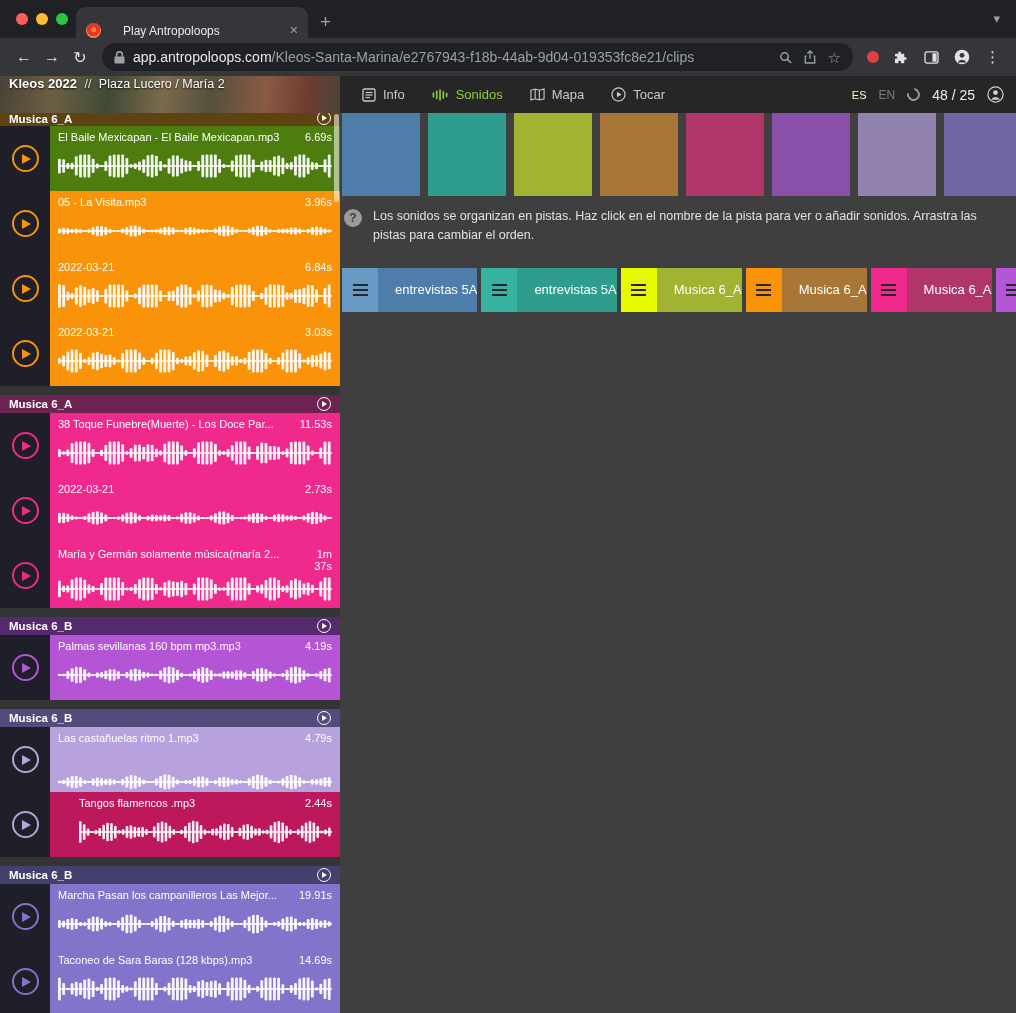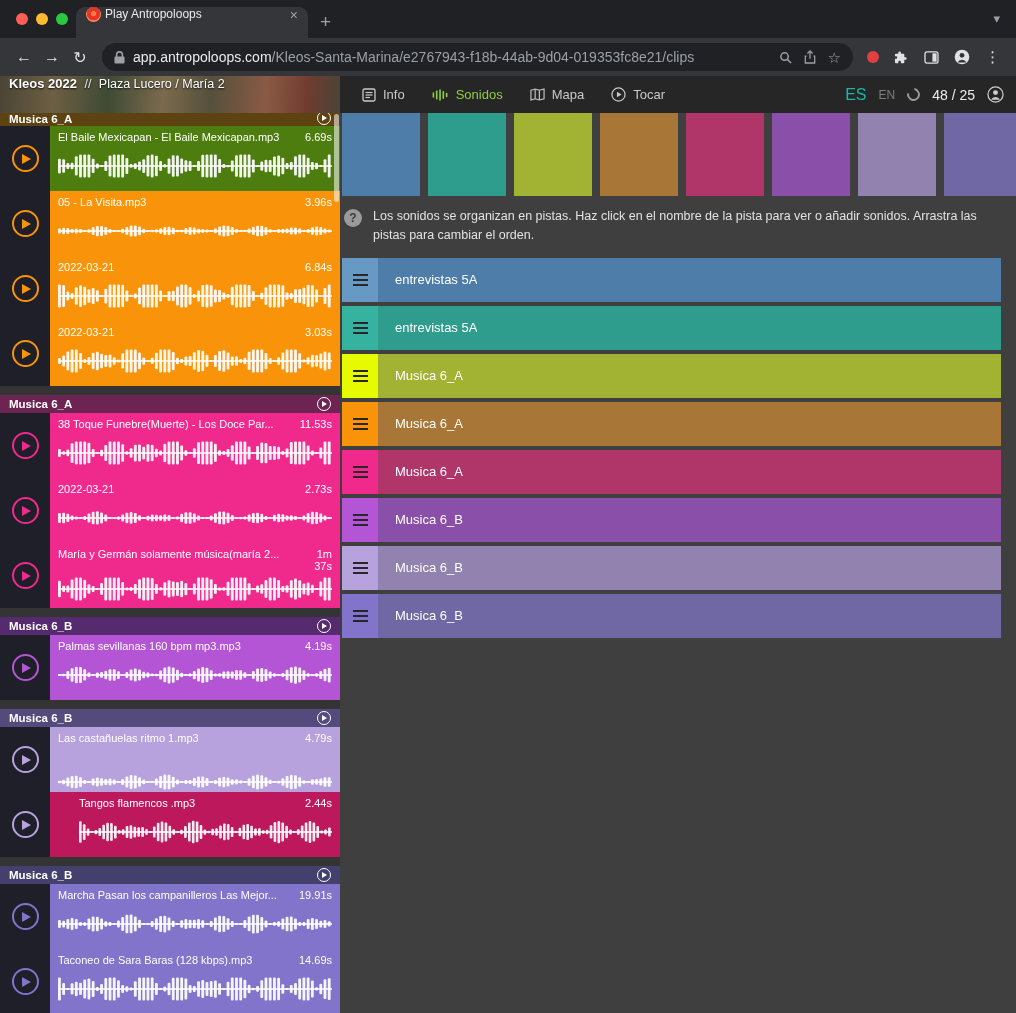--- a/index.html
+++ b/index.html
@@ -3,21 +3,21 @@
 <meta charset="utf-8">
 <style>
 *{margin:0;padding:0;box-sizing:border-box}
 html,body{width:1016px;height:1013px;overflow:hidden;background:#3f3f3f;font-family:"Liberation Sans",sans-serif}
 
 
 .tabstrip{height:38px;background:#202124;display:flex;align-items:flex-end;position:relative}
 .lights{position:absolute;left:16px;top:13px;display:flex;gap:8px}
 .light{width:12px;height:12px;border-radius:50%}
 .light.red{background:#ff5f57}.light.yellow{background:#febc2e}.light.green{background:#28c840}
-.tab{margin-left:76px;width:232px;height:31px;background:#35363a;border-radius:9px 9px 0 0;display:flex;align-items:flex-start;padding:0 10px;gap:4px}
+.tab{margin-left:76px;width:232px;height:31px;background:#35363a;border-radius:9px 9px 0 0;display:flex;align-items:flex-end;padding:0 10px;gap:22px}
 .favicon{width:15px;height:15px;flex:0 0 15px;border-radius:50%;background:radial-gradient(circle at 50% 45%,#ff7a45 0 22%,#e8352c 26% 58%,#ff8c4a 62% 78%,#d92b3a 82%)}
 .tab-title{color:#e8eaed;font-size:12px;flex:1;white-space:nowrap;overflow:hidden}
 .tab-close{color:#9aa0a6;font-size:14px}
 .newtab{color:#9aa0a6;font-size:19px;margin:0 0 7px 12px;line-height:1}
 .tab-chevron{position:absolute;right:16px;top:11px;color:#9aa0a6;font-size:13px}
 .toolbar{height:38px;background:#35363a;display:flex;align-items:center;padding:0 10px}
 .nav-btn{width:28px;text-align:center;color:#dfe1e5;font-size:16px}
 .omnibox{flex:1;min-width:0;height:28px;background:#202124;border-radius:14px;display:flex;align-items:center;padding:0 12px;gap:8px;margin:0 8px}
 .url{font-size:14px;white-space:nowrap;overflow:hidden;flex:1;min-width:0}
 .url .domain{color:#e8eaed}
@@ -33,21 +33,21 @@
 .app-header{height:37px;background:#262626;display:flex;align-items:center}
 .photo{width:340px;height:37px;flex:0 0 340px;display:flex;padding:0 9px;
   background:linear-gradient(95deg,#4a4436 0%,#6d5f43 16%,#3f4a35 32%,#7b6a4d 48%,#55503c 62%,#8a5a45 78%,#703c30 90%,#4a4438 100%)}
 .photo-title{color:#fff;font-size:12.5px;white-space:nowrap;overflow:hidden;text-shadow:0 1px 2px rgba(0,0,0,.85)}
 .photo-title b{font-size:13px}
 .photo-title .sep{margin:0 4px;color:#e8e8e8}
 .app-nav{display:flex;gap:27px;margin-left:22px;align-items:center}
 .nav-item{display:flex;gap:7px;align-items:center;color:#c9c9c9;font-size:13px}
 .nav-item.active{color:#8fcf3c}
 .header-right{margin-left:auto;display:flex;align-items:center;gap:12px;padding-right:12px}
-.lang-es{color:#14b8a6;font-size:16px}
+.lang-es{color:#fef9c3;font-size:11px}
 .lang-en{color:#7d7d7d;font-size:12px}
 .spinner{width:13px;height:13px;border:2px solid #9a9a9a;border-top-color:transparent;border-radius:50%;transform:rotate(-35deg);display:inline-block}
 .counter{color:#eee;font-size:14px;white-space:nowrap}
 
 
 .content{display:flex;height:900px}
 .sidebar{width:340px;flex:0 0 340px;background:#343434;position:relative;overflow:hidden}
 .sb-thumb{position:absolute;right:1px;top:1px;width:5px;height:88px;background:rgba(255,255,255,.55);border-radius:3px}
 .section{margin-bottom:9px}
 .section-header{height:18px;display:flex;align-items:center;justify-content:space-between;padding:0 9px;color:#fff}
@@ -64,21 +64,21 @@
 .clip-title{color:#fff;font-size:11px;white-space:nowrap;overflow:hidden;flex:1;min-width:0}
 .clip-duration{color:#fff;font-size:11px;white-space:pre-line;text-align:right}
 .waveform{flex:1;display:flex;align-items:center;margin-top:1px}
 
 .main{flex:1;min-width:0;padding-left:2px;overflow:hidden}
 .swatches{display:flex;gap:8px;height:83px;overflow:hidden}
 .swatch{flex:0 0 78px;height:83px}
 .help{display:flex;gap:11px;margin:11px 8px 0 2px;align-items:flex-start}
 .help-icon{width:18px;height:18px;flex:0 0 18px;border-radius:50%;background:#9a9a9a;color:#3b3b3b;font-weight:bold;font-size:12px;display:flex;align-items:center;justify-content:center;margin-top:2px}
 .help-text{color:#e2e2e2;font-size:12.5px;line-height:1.5;flex:1}
-.tracks{margin-top:13px;padding-right:15px;display:flex;flex-direction:column;gap:4px}
+.tracks{margin-top:23px;padding-right:15px;display:flex;flex-direction:row;gap:4px}
 .track{height:44px;display:flex}
 .track-handle{width:36px;flex:0 0 36px;display:flex;align-items:center;justify-content:center}
 .hamb{width:15px;height:12px;background:linear-gradient(#26262b 0 2px,transparent 2px 5px,#26262b 5px 7px,transparent 7px 10px,#26262b 10px 12px)}
 .track-bar{flex:1;display:flex;align-items:center;padding-left:17px;min-width:0}
 .track-name{color:#fff;font-size:13px;white-space:nowrap;overflow:hidden}
 </style>
 </head>
 <body>
 
 <div class="tabstrip">

